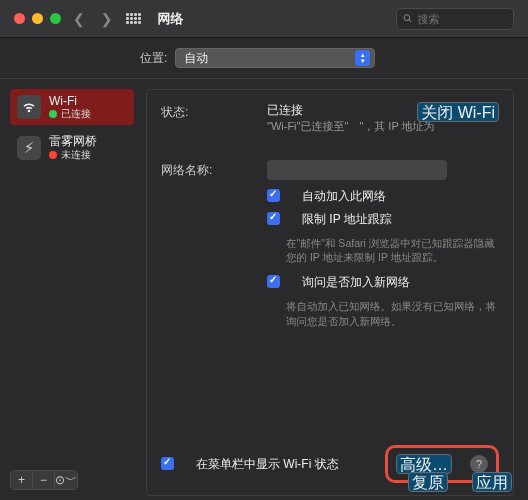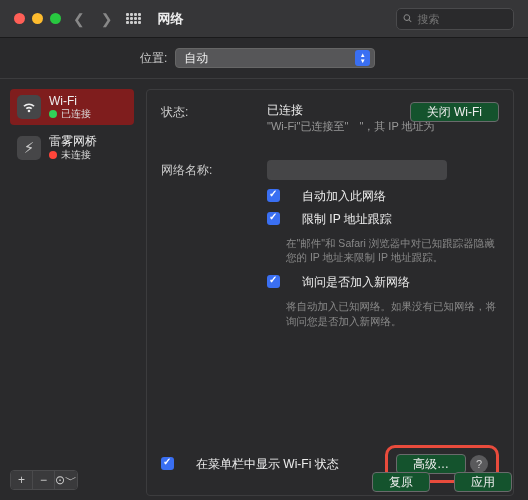--- a/index.html
+++ b/index.html
@@ -35,32 +35,32 @@
 .green{background:#30d158}.redD{background:#ff453a}
 .side-tools{margin-top:auto;display:flex;border:1px solid #4a4a4c;border-radius:4px;overflow:hidden;width:fit-content}
 .side-tools button{background:#3a3a3c;border:none;border-right:1px solid #4a4a4c;color:#ccc;width:22px;height:18px;font-size:12px;cursor:default;display:flex;align-items:center;justify-content:center}
 .side-tools button:last-child{border-right:none}
 .panel{flex:1;border:1px solid #3c3c3e;border-radius:4px;margin:10px 14px 4px 2px;padding:12px 14px;display:flex;flex-direction:column;overflow:hidden;position:relative}
 .row{display:flex;gap:10px;margin-bottom:6px}
 .row .l{width:96px;text-align:left;color:#ccc;font-size:12px;flex-shrink:0;padding-top:2px}
 .row .r{flex:1;font-size:12px}
 .status-v{color:#eee}
 .sub{color:#999;font-size:11px}
-.btn{background:#14532d;border:1px solid #6a6a6c;border-radius:4px;color:#eee;font-size:12px;height:20px;padding:0 16px;cursor:default}
+.btn{background:#0c4a6e;border:1px solid #6a6a6c;border-radius:4px;color:#eee;font-size:16px;height:20px;padding:0 3px;cursor:default}
 .btn-right{position:absolute;top:12px;right:14px}
 .net-select{background:#454547;border-radius:4px;height:20px;width:180px}
 .checks{display:flex;flex-direction:column;gap:6px;margin-top:8px}
 .ck{display:flex;align-items:flex-start;gap:22px}
 .ck input[type=checkbox]{appearance:none;width:13px;height:13px;border-radius:3px;background:#3a6ff2;position:relative;margin-top:1px;flex-shrink:0}
 .ck input[type=checkbox]:checked::after{content:"✓";color:#fff;font-size:10px;font-weight:bold;position:absolute;left:2px;top:-1px}
 .ck-txt{color:#eee}
 .ck-help{color:#888;font-size:10.5px;line-height:1.35;margin:2px 0 4px 19px;max-width:260px}
 .panel-foot{margin-top:auto;display:flex;align-items:center;gap:8px}
 .panel-foot .ck{margin-left:0}
-.adv-wrap{margin-left:auto;display:flex;align-items:center;gap:4px;border:3px solid #e94b3c;border-radius:10px;padding:6px 8px}
+.adv-wrap{margin-left:auto;display:flex;align-items:center;gap:18px;border:3px solid #e94b3c;border-radius:10px;padding:6px 8px}
 .help-q{width:18px;height:18px;border-radius:50%;background:#5a5a5c;color:#ccc;display:flex;align-items:center;justify-content:center;font-size:11px}
 .win-foot{position:absolute;bottom:8px;right:16px;display:flex;gap:24px}
 </style>
 </head>
 <body>
 
 <div class="titlebar">
   <div class="dots">
     <div class="dot red"></div>
     <div class="dot yel"></div>

